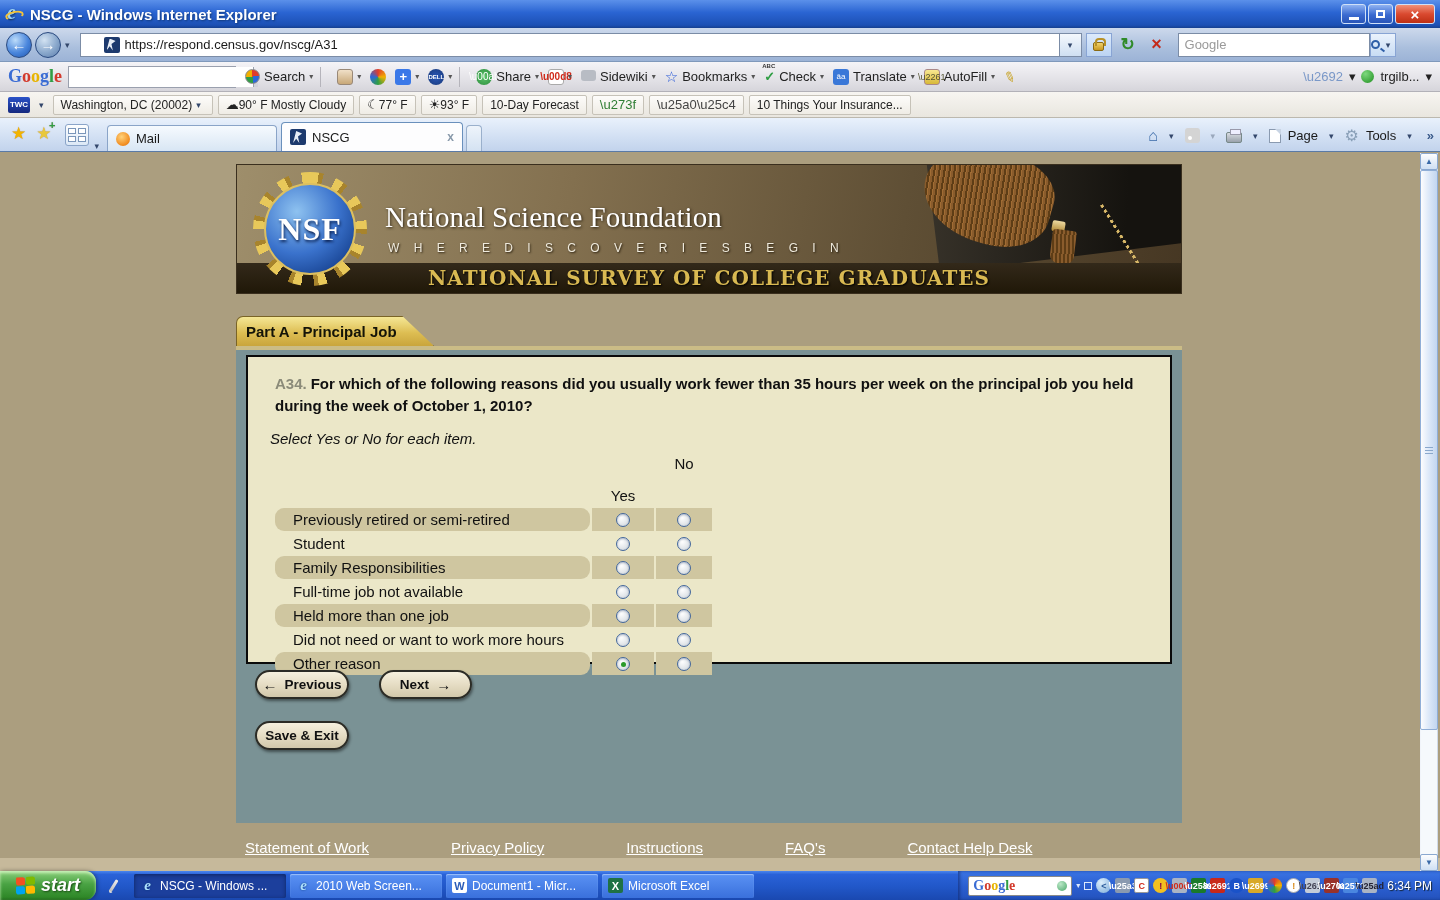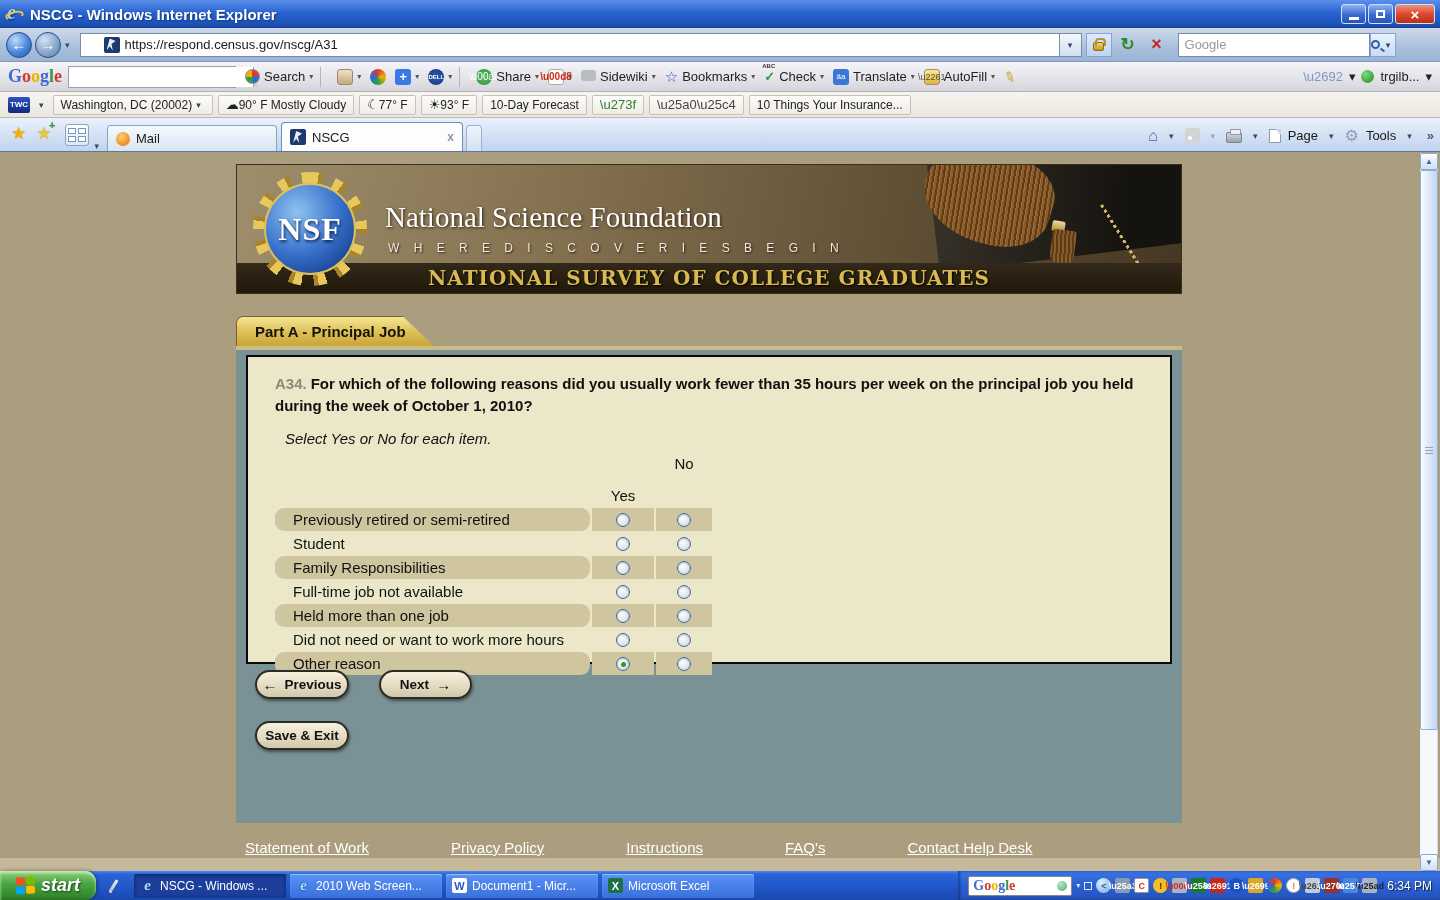--- a/index.html
+++ b/index.html
@@ -130,27 +130,27 @@
   .tassel .cords { position:absolute; right:128px; top:-14px; width:130px; height:92px;
     background:repeating-linear-gradient(83deg,#8a5c2c 0 2px,#5e3d16 2px 4px,#a06c34 4px 5px); border-radius:55% 42% 48% 58%; transform:rotate(16deg); }
   .tassel .collar { position:absolute; right:116px; top:56px; width:13px; height:11px; background:linear-gradient(#ecd9a0,#b08834); border-radius:2px; transform:rotate(10deg); }
   .tassel .tail { position:absolute; right:106px; top:65px; width:24px; height:34px;
     background:repeating-linear-gradient(86deg,#8a5c2c 0 2px,#5e3d16 2px 4px); border-radius:3px 3px 9px 9px; transform:rotate(7deg); }
   .tassel .chain { position:absolute; right:58px; top:34px; width:3px; height:76px; background:repeating-linear-gradient(#d8b868 0 3px,rgba(0,0,0,0) 3px 6px); transform:rotate(-32deg); }
 
   
   .part-tab { position:relative; margin-top:22px; width:198px; height:30px; z-index:2;
     background:linear-gradient(#f5e795,#ddbd52 55%,#c9a53c); border:1px solid #7a6426; border-bottom:none;
-    border-radius:7px 2px 0 0; clip-path:polygon(0 0,84% 0,100% 100%,0 100%); display:flex; align-items:center; padding-left:18px; }
+    border-radius:7px 2px 0 0; clip-path:polygon(0 0,84% 0,100% 100%,0 100%); display:flex; align-items:center; padding-left:9px; }
   .part-tab span { font-size:15px; font-weight:bold; color:#141408; }
   .tealbox { position:relative; height:477px; background:#7a9295; border-top:4px solid #cbbc86; }
   .qpanel { position:absolute; left:10px; right:10px; top:5px; height:309px; background:#ebe7c8; border:2px solid #0a0a0a; }
   .qtext { margin:16px 28px 0 27px; font-size:15px; font-weight:bold; color:#101010; line-height:22px; width:885px; }
   .qnum { color:#8b8b79; margin-right:4px; }
-  .instruction { margin:13px 0 0 37px; font-size:15px; font-style:italic; color:#111; }
+  .instruction { margin:13px 0 0 22px; font-size:15px; font-style:italic; color:#111; }
   .qtable { margin:8px 0 0 27px; }
   .q-header { display:flex; font-size:15px; color:#111; margin-bottom:4px; }
   .q-header .hspace { width:317px; }
   .q-header .hcol { width:62px; text-align:center;margin-top:32px; }
   .q-header .hcol2 { width:56px; text-align:center; margin-left:2px; }
   .q-row { display:flex; margin-bottom:1px; height:23px; }
   .q-label { width:315px; font-size:15px; color:#111; display:flex; align-items:center; padding-left:18px; margin-right:2px;border-radius:9px; }
   .q-cell { width:62px; display:flex; align-items:center; justify-content:center; margin-right:2px; }
   .q-cell.no { width:56px; }
   .q-row.shaded .q-label, .q-row.shaded .q-cell { background:#cfc6a0; }

